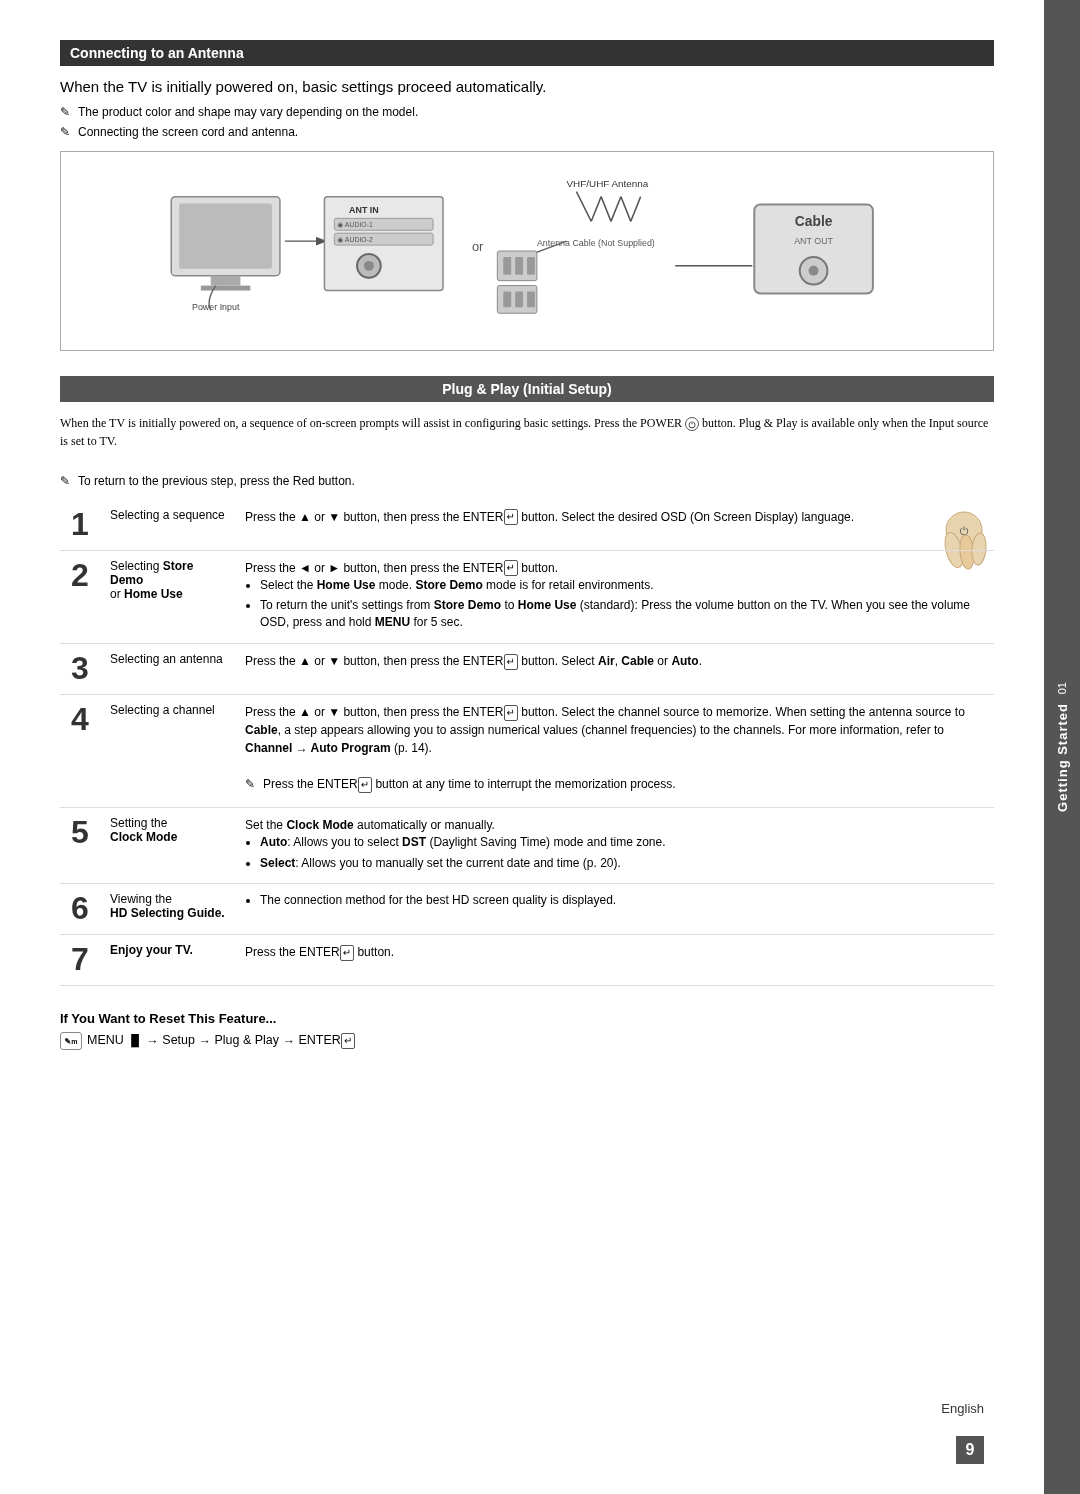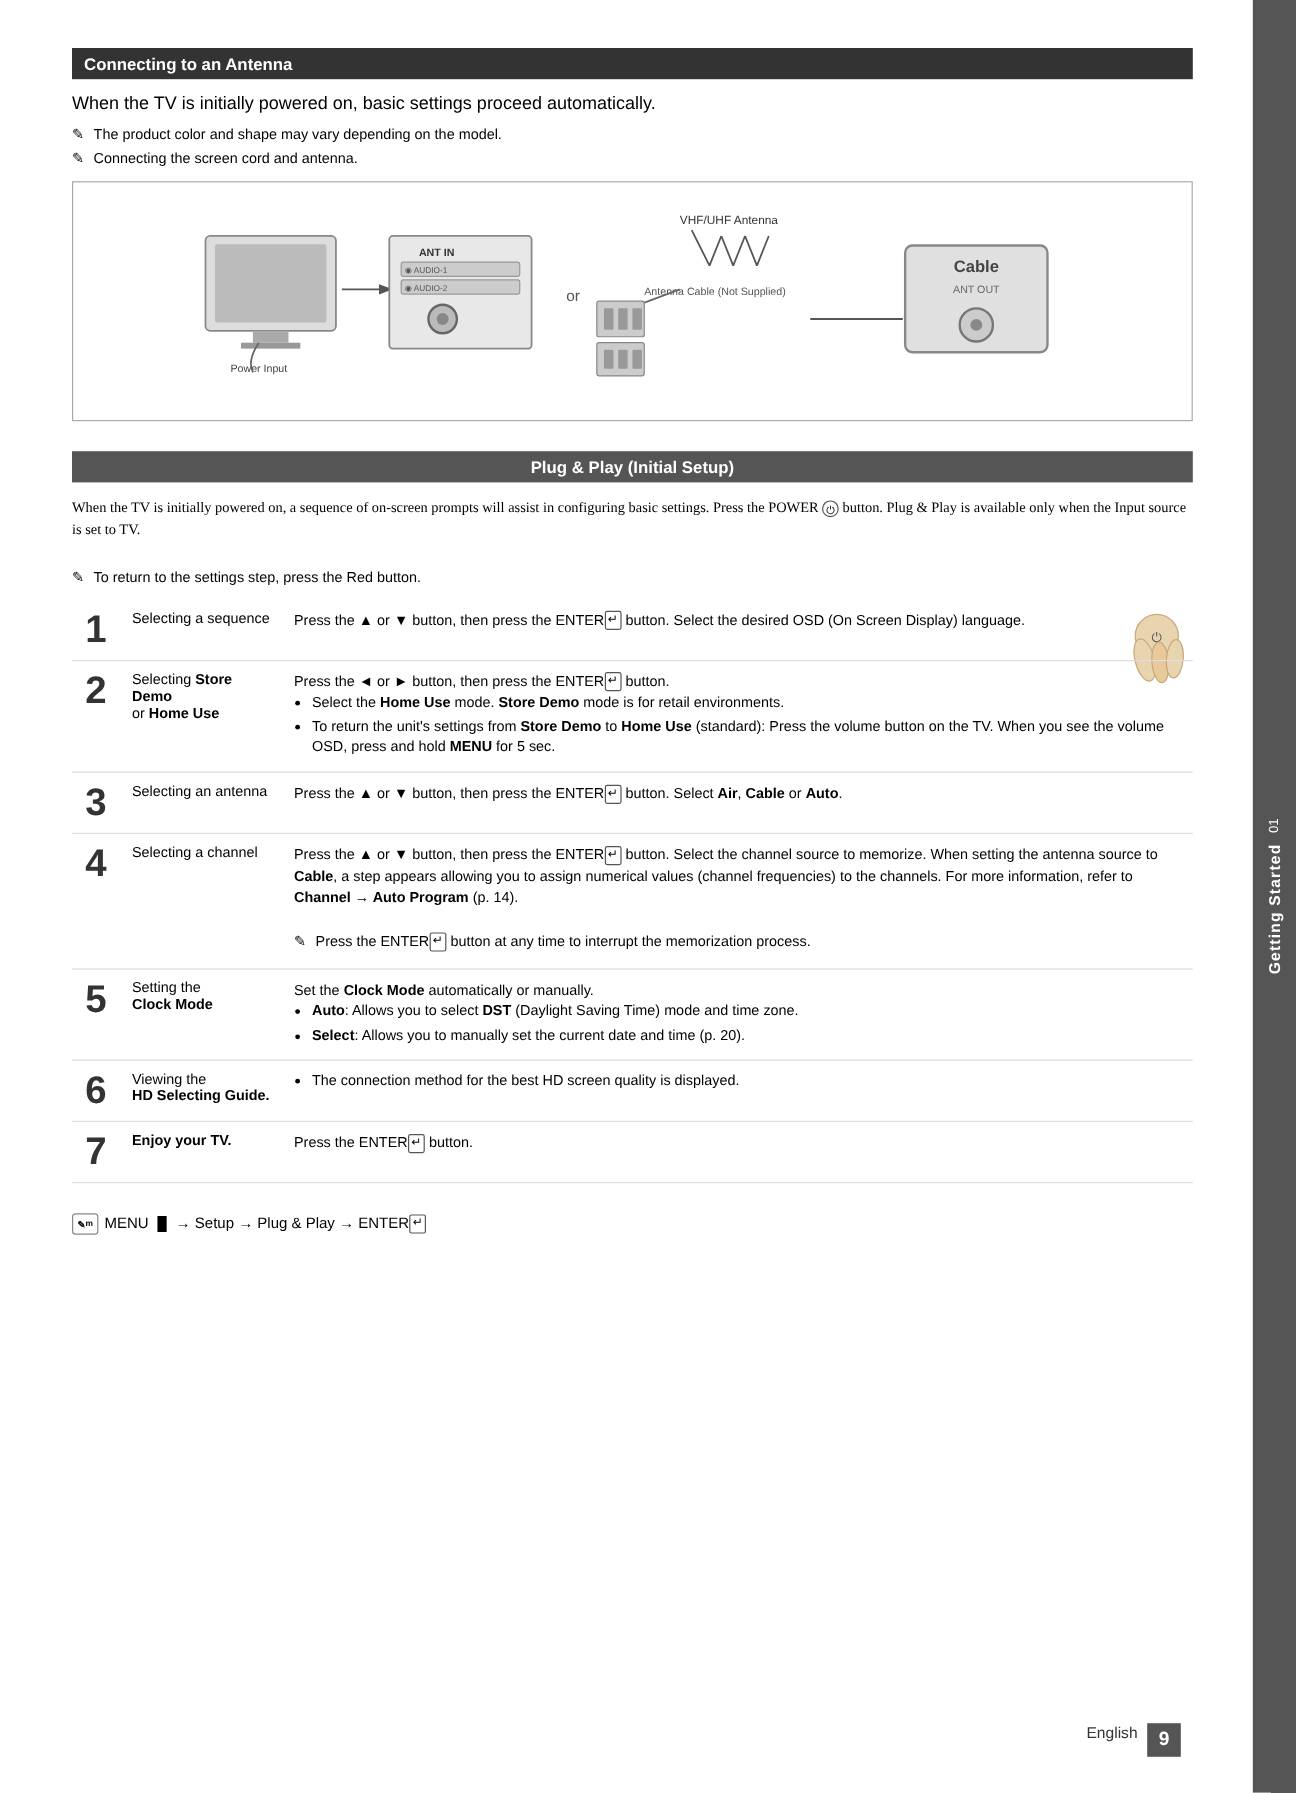--- a/index.html
+++ b/index.html
@@ -161,22 +161,23 @@
       align-items: center;
       gap: 5px;
     }
 
     
     .footer {
       position: absolute;
       bottom: 30px;
       right: 60px;
       display: flex;
-      align-items: flex-start;
-      gap: 8px;
+      align-items: flex-end;
+      gap: 20px;
+      flex-direction: column;
     }
     .footer-lang {
       font-size: 13px;
       color: #333;
     }
     .footer-page {
       background: #555;
       color: #fff;
       font-size: 16px;
       font-weight: bold;
@@ -289,21 +290,21 @@
       </svg>
     </div>
 
     <div class="setup-header">Plug &amp; Play (Initial Setup)</div>
 
     <p class="setup-intro">
       <span>When the TV is initially powered on, a sequence of on-screen prompts will assist in configuring basic settings. Press the POWER</span>
       <span style="display:inline-block;border:1px solid #555;border-radius:50%;width:14px;height:14px;text-align:center;line-height:14px;font-size:9px;vertical-align:middle;">⏻</span>
       <span>button. Plug &amp; Play is available only when the Input source is set to TV.</span>
     </p>
-    <p class="note" style="margin-bottom:12px;">To return to the settings step, press the Red button.</p>
+    <p class="note" style="margin-bottom:12px;">To return to the previous step, press the Red button.</p>
 
     <div style="position:relative;">
 
       <div style="position:absolute;right:0;top:0;width:70px;height:90px;display:flex;align-items:center;justify-content:center;">
         <svg viewBox="0 0 60 80" width="60" height="80">
 
           <circle cx="35" cy="25" r="18" fill="#e8d5b0" stroke="#c8a87a" stroke-width="1"></circle>
           <text x="35" y="30" text-anchor="middle" font-size="11" fill="#555">⏻</text>
 
           <ellipse cx="25" cy="45" rx="8" ry="18" fill="#e8d5b0" stroke="#c8a87a" stroke-width="1" transform="rotate(-15,25,45)"></ellipse>
@@ -379,20 +380,23 @@
             <td class="step-label-cell"><b>Enjoy your TV.</b></td>
             <td class="step-desc-cell">
               Press the ENTER<span class="enter-sym">↵</span> button.
             </td>
           </tr>
         </tbody>
       </table>
     </div>
 
     <div class="reset-section">
+      <div class="reset-title">
+        <b>If You Want to Reset This Feature...</b>
+      </div>
       <div class="reset-command">
         <span style="display:inline-flex;align-items:center;justify-content:center;border:1px solid #888;border-radius:3px;width:22px;height:18px;font-size:8px;font-weight:bold;">✎<br><span style="font-size:7px;">m</span></span>
         <span style="font-size:12.5px;">
           MENU <span style="font-size:11px;">▐▌</span> → Setup → Plug &amp; Play → ENTER<span class="enter-sym">↵</span>
         </span>
       </div>
     </div>
 
     <div class="footer">
       <span class="footer-lang">English</span>

